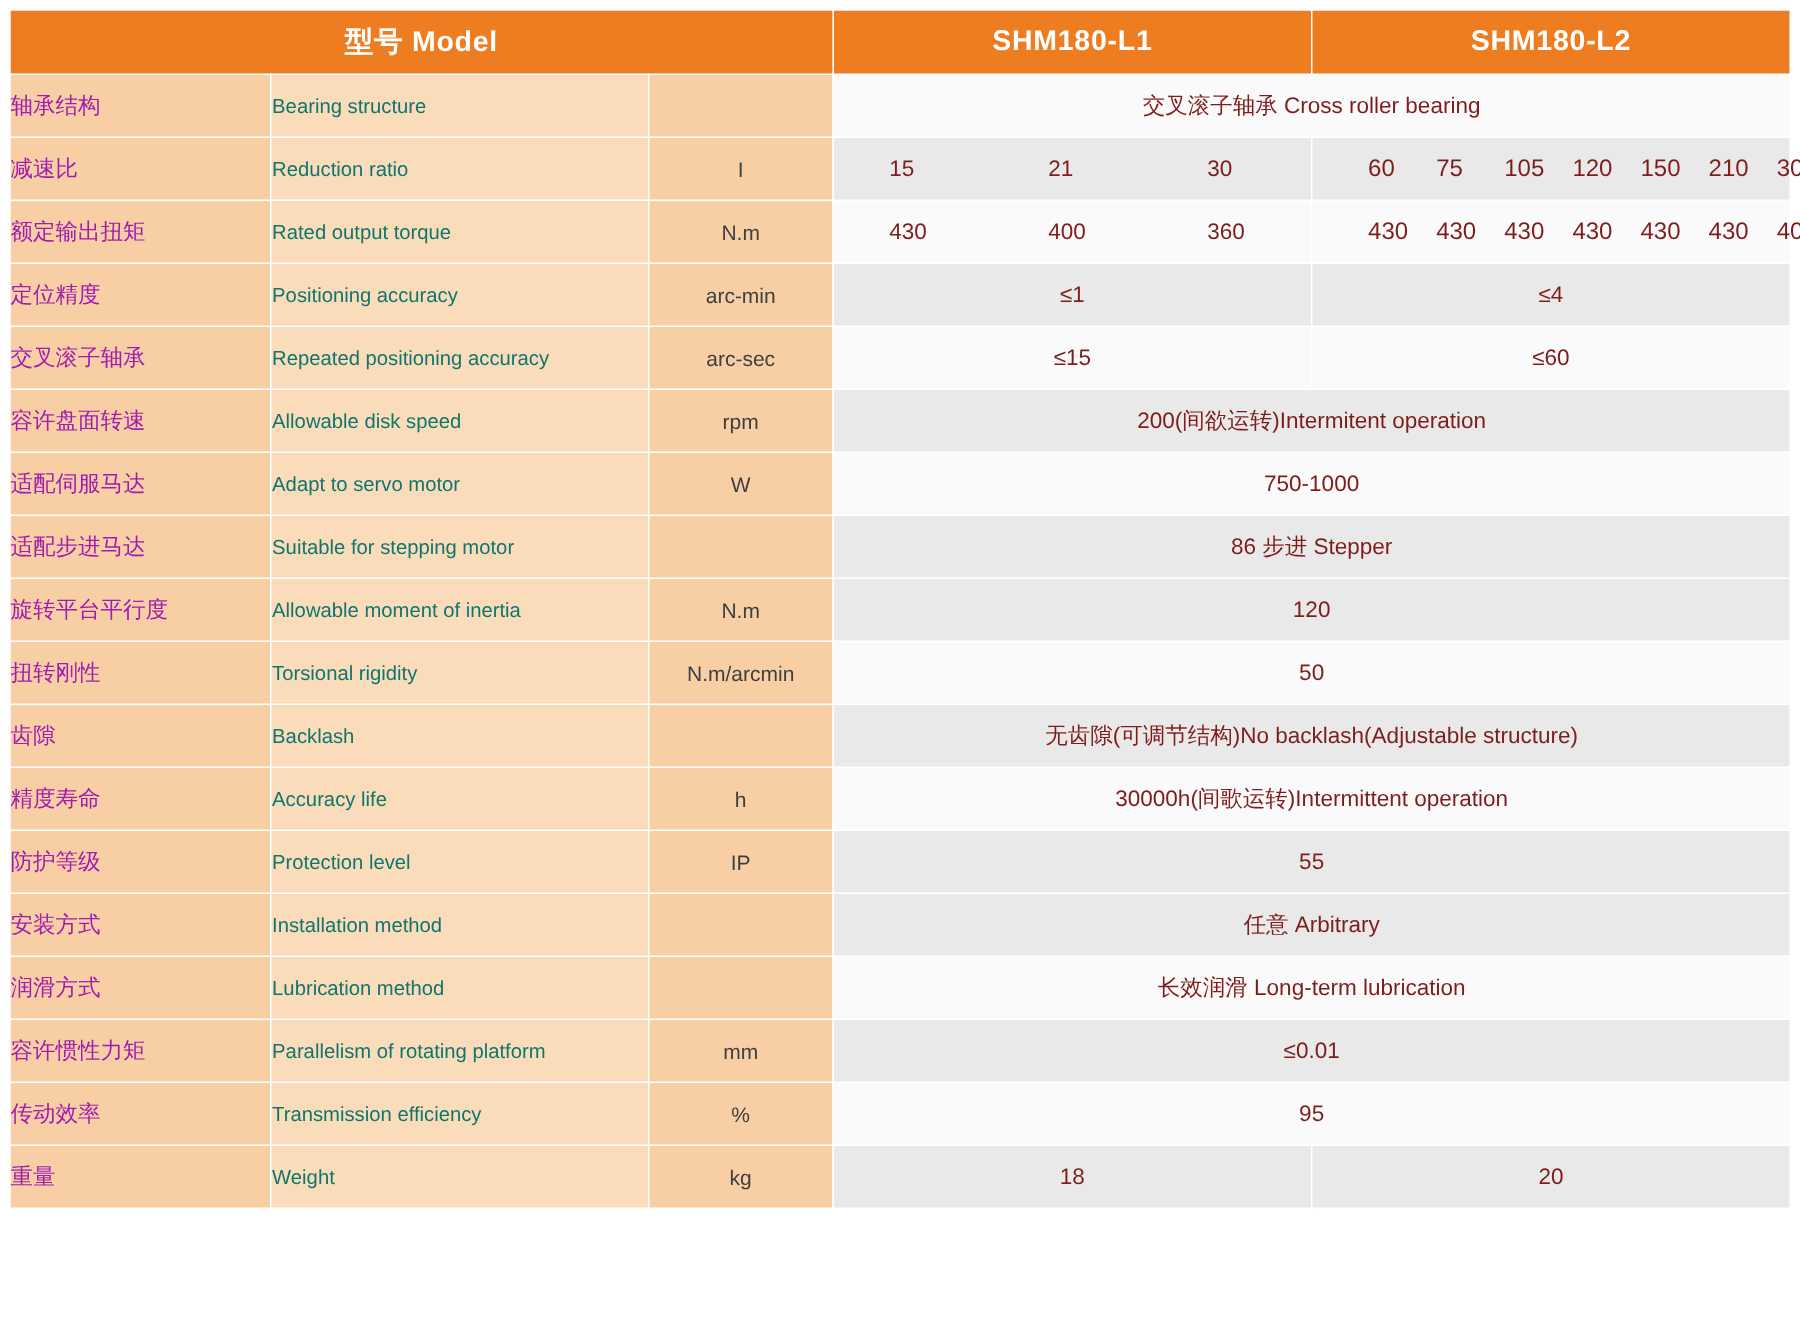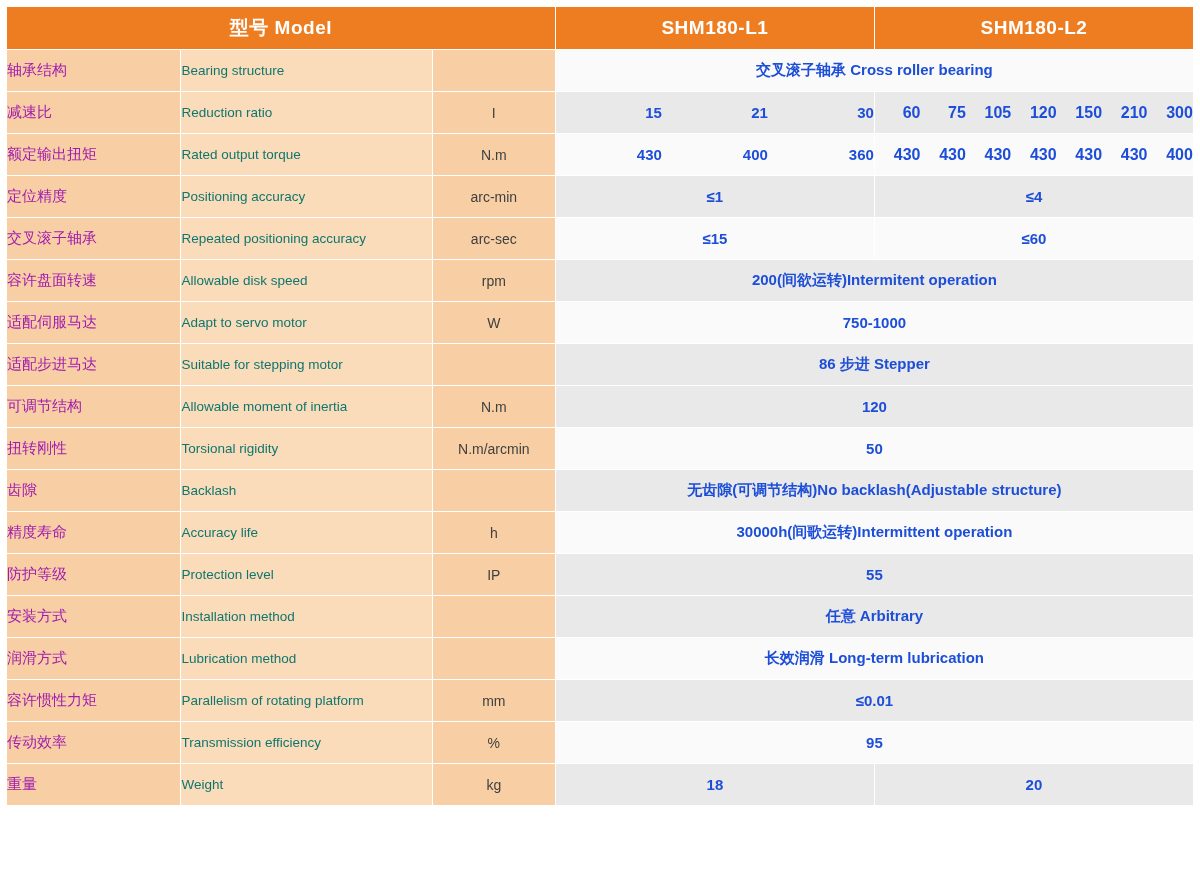--- a/index.html
+++ b/index.html
@@ -70,38 +70,37 @@
     font-size: 14px;
     text-align: center;
     vertical-align: middle;
     white-space: nowrap;
   }
   
   .val {
     text-align: center;
     vertical-align: middle;
     font-size: 15px;
-    color: #1d4ed8;
+    color: #7f1d1d;
     height: 42px;
-    font-weight: bold;
   }
   .shade-a { background: #e9e9e9; }
   .shade-b { background: #fafafa; }
   .val-sep { border-left: 1px solid #ffffff !important; }
 
   .nums {
     display: flex;
     justify-content: center;
     align-items: center;
     gap: 0;
     width: 100%;
   }
   .nums.three > span { width: 33.33%; }
   .nums.seven > span { width: 14.28%; font-size: 16px; }
-  .nums > span { display: inline-block; text-align: right; }
+  .nums > span { display: inline-block; text-align: left; padding-left: 37px; }
 </style>
 </head>
 <body>
 
 <table class="spec">
   <colgroup>
     <col class="c-cn">
       <col class="c-en">
       <col class="c-unit">
       <col class="c-l1">
@@ -193,21 +192,21 @@
         <td class="unit">W</td>
         <td class="val shade-b val-sep" colspan="2">750-1000</td>
       </tr>
       <tr>
         <td class="cn">适配步进马达</td>
         <td class="en">Suitable for stepping motor</td>
         <td class="unit"></td>
         <td class="val shade-a val-sep" colspan="2">86 步进 Stepper</td>
       </tr>
       <tr>
-        <td class="cn">可调节结构</td>
+        <td class="cn">旋转平台平行度</td>
         <td class="en">Allowable moment of inertia</td>
         <td class="unit">N.m</td>
         <td class="val shade-a val-sep" colspan="2">120</td>
       </tr>
       <tr>
         <td class="cn">扭转刚性</td>
         <td class="en">Torsional rigidity</td>
         <td class="unit">N.m/arcmin</td>
         <td class="val shade-b val-sep" colspan="2">50</td>
       </tr>

